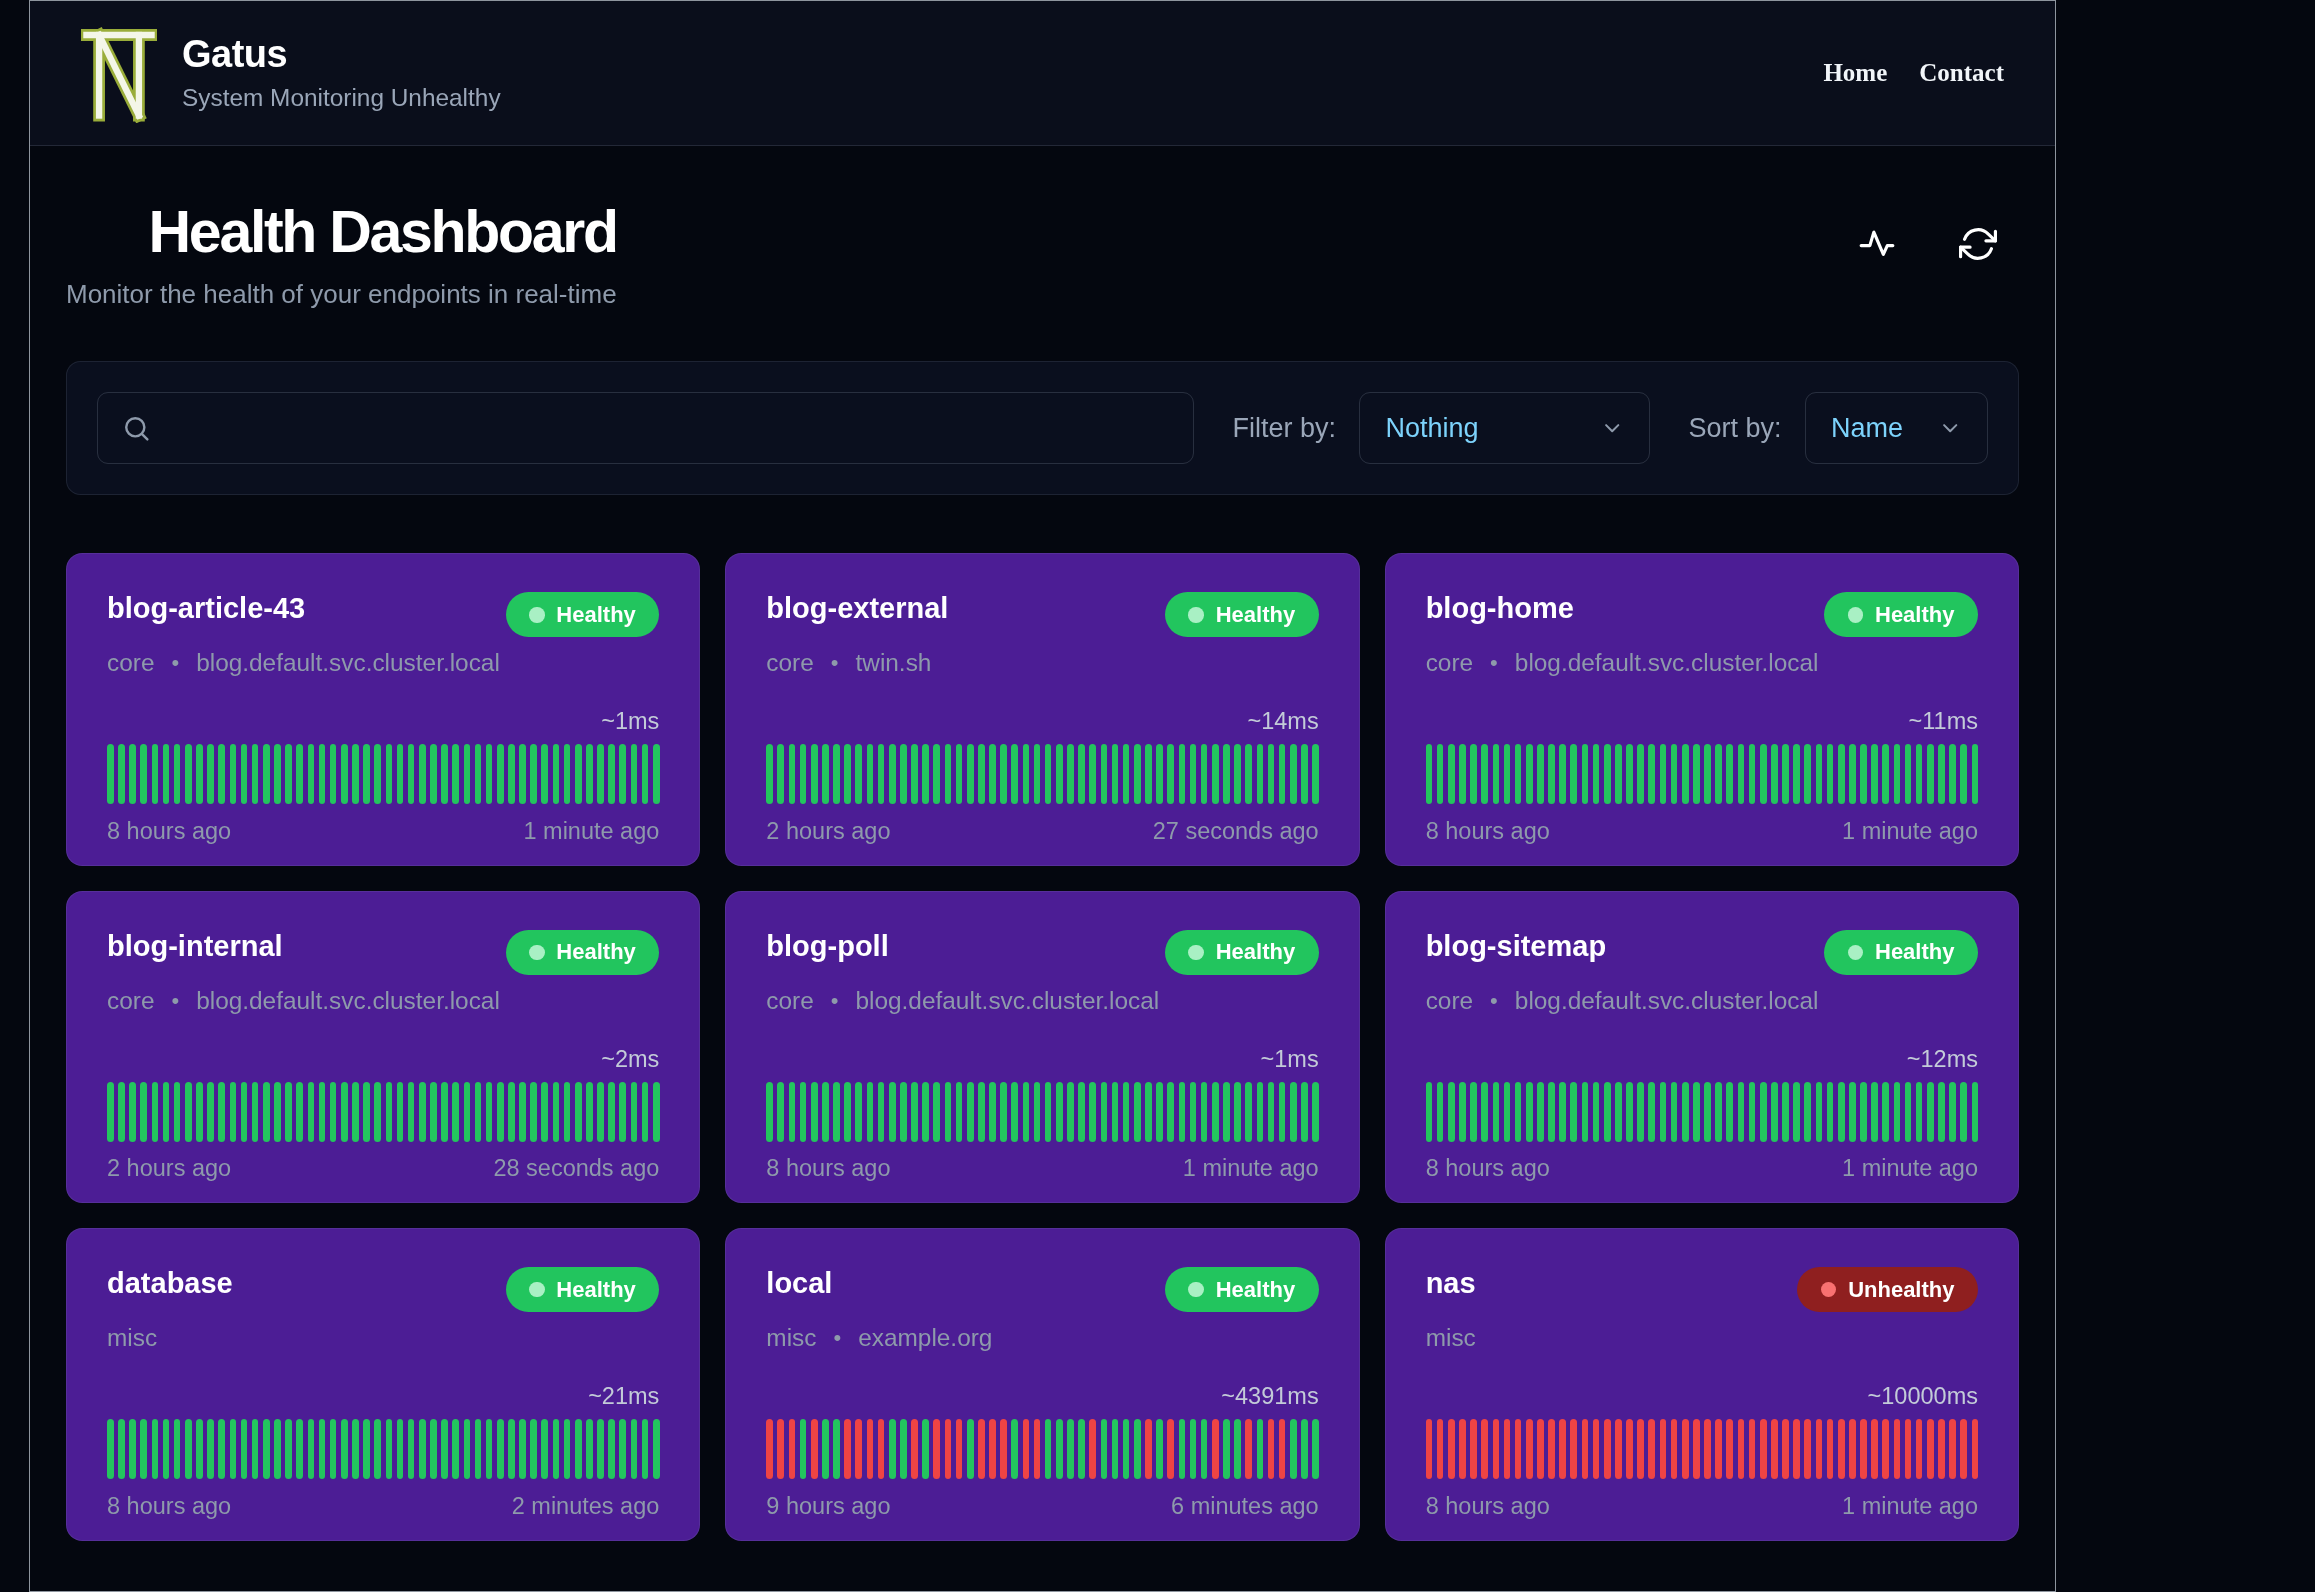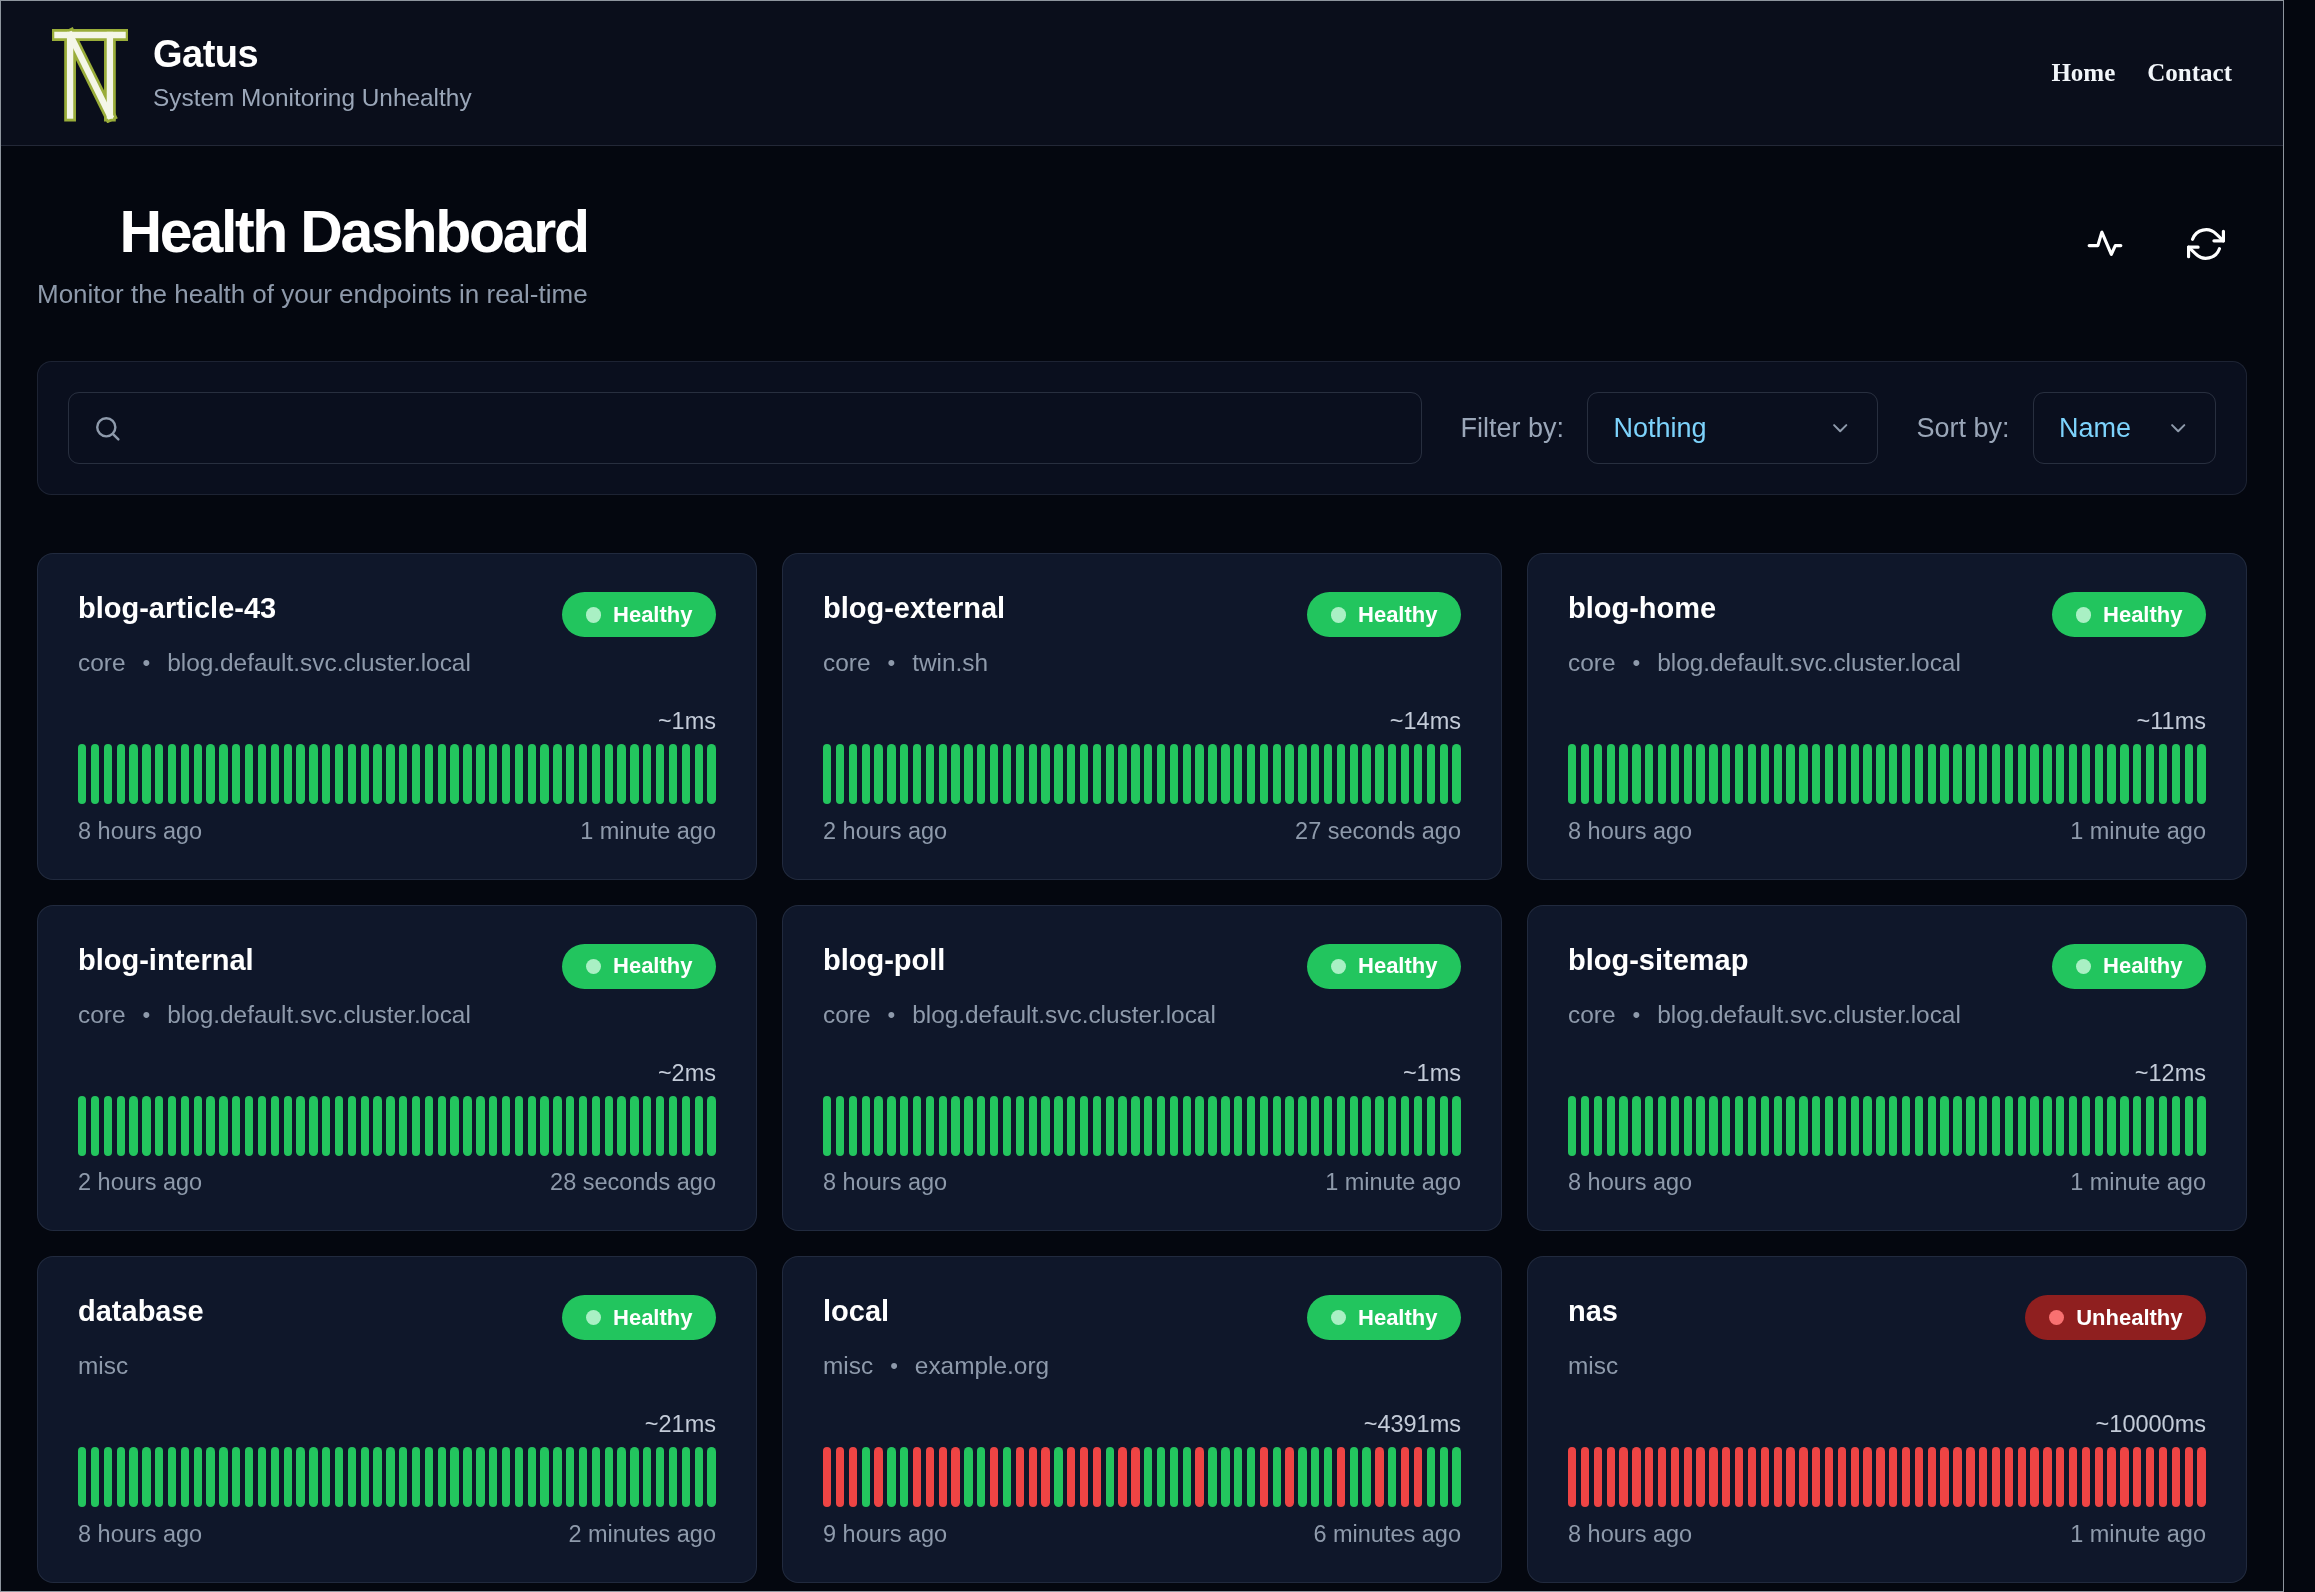--- a/index.html
+++ b/index.html
@@ -1,20 +1,21 @@
 <!DOCTYPE html>
 <html style="font-size:14.5px"><head>
 <meta charset="utf-8">
 <style>
   html,body{margin:0;padding:0;background:#04070f;}
   .page{
-    width:2284px;height:1592px;box-sizing:border-box;overflow:hidden;
+    width:2027px;height:1592px;box-sizing:border-box;overflow:hidden;
     border:1.8px solid #8e959e;
     background:#04070f;color:#ffffff;
     font-family:"Liberation Sans","DejaVu Sans",sans-serif;
+    margin-left:29px;
   }
   
   .topbar{
     height:145px;box-sizing:border-box;
     display:flex;align-items:center;justify-content:space-between;
     padding:0 51px;
     background:#0a0e1b;border-bottom:0.9px solid rgba(148,163,184,.18);
   }
   .brand-wrap{display:flex;align-items:center;gap:25px;cursor:pointer;}
   .logo{width:76px;height:100px;display:block;}
@@ -51,22 +52,22 @@
     display:flex;align-items:center;justify-content:space-between;gap:18px;
     height:72px;box-sizing:border-box;border:0.9px solid rgba(148,163,184,.22);
     border-radius:11px;padding:0 25px;font-size:27px;color:#7dd3fc;cursor:pointer;
   }
   .select.filter{width:291px;}
   .select.sort{width:183px;}
   .select svg{width:24.4px;height:24.4px;stroke:#8e9aab;fill:none;stroke-width:2;stroke-linecap:round;stroke-linejoin:round;flex:none;}
   
   .grid{margin-top:58px;display:grid;grid-template-columns:repeat(3,1fr);gap:25px;}
   .card{
-    background:#0f172a;border:0.9px solid rgba(148,163,184,.14);border-radius:16.3px;
-    padding:38px 40px 34px;box-sizing:border-box;cursor:pointer;
+    background:#4c1d95;border:0.9px solid rgba(148,163,184,.14);border-radius:16.3px;
+    padding:38px 40px 20px;box-sizing:border-box;cursor:pointer;
   }
   .card-head{display:flex;justify-content:space-between;align-items:flex-start;}
   .card-title{margin:0;font-size:29px;font-weight:700;line-height:1.15;}
   .badge{display:flex;align-items:center;gap:11.8px;height:45px;padding:0 23.5px;border-radius:904px;font-size:22px;font-weight:700;color:#fff;flex:none;}
   .badge .dot{width:15.4px;height:15.4px;border-radius:50%;}
   .badge.ok{background:#22c55e;}
   .badge.ok .dot{background:#a9f0c4;}
   .badge.bad{background:#8f1f1f;}
   .badge.bad .dot{background:#f87171;}
   .card-meta{margin-top:11.8px;font-size:24.4px;color:#8e9aab;display:flex;align-items:center;gap:17px;}

